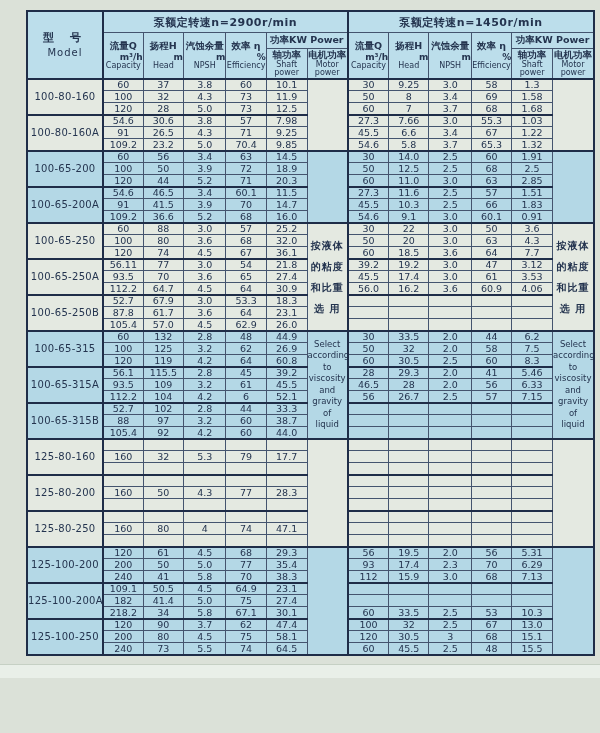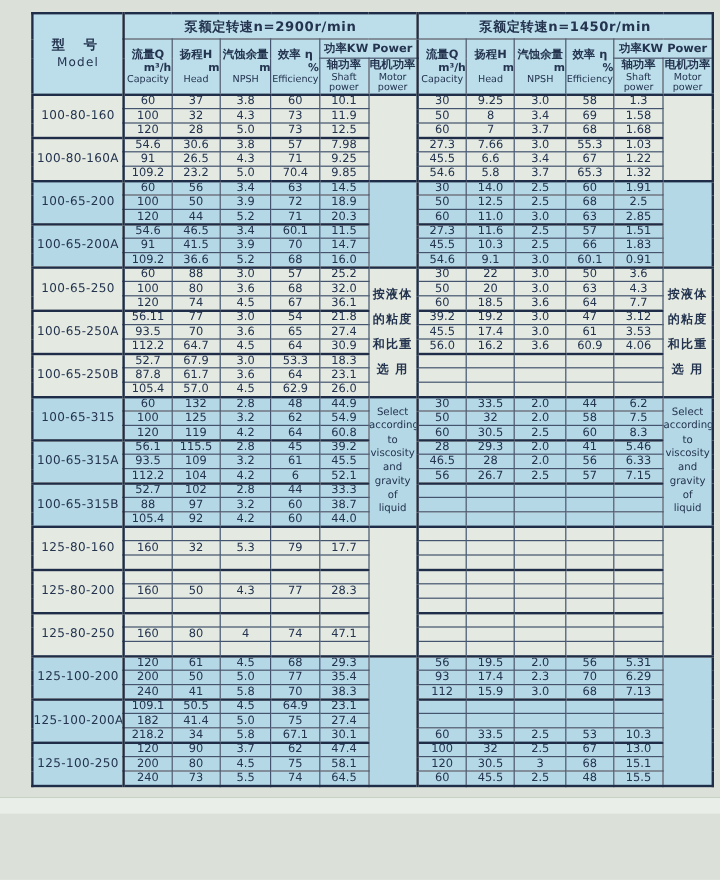--- a/index.html
+++ b/index.html
@@ -464,21 +464,21 @@
               <div>of</div>
               <div>liquid</div>
             </div>
           </td>
         </tr>
         <tr class="shade-blue">
           <td class="val">100</td>
           <td class="val">125</td>
           <td class="val">3.2</td>
           <td class="val">62</td>
-          <td class="val">54.9</td>
+          <td class="val">26.9</td>
           <td class="val sep">50</td>
           <td class="val">32</td>
           <td class="val">2.0</td>
           <td class="val">58</td>
           <td class="val">7.5</td>
         </tr>
         <tr class="shade-blue">
           <td class="val">120</td>
           <td class="val">119</td>
           <td class="val">4.2</td>

